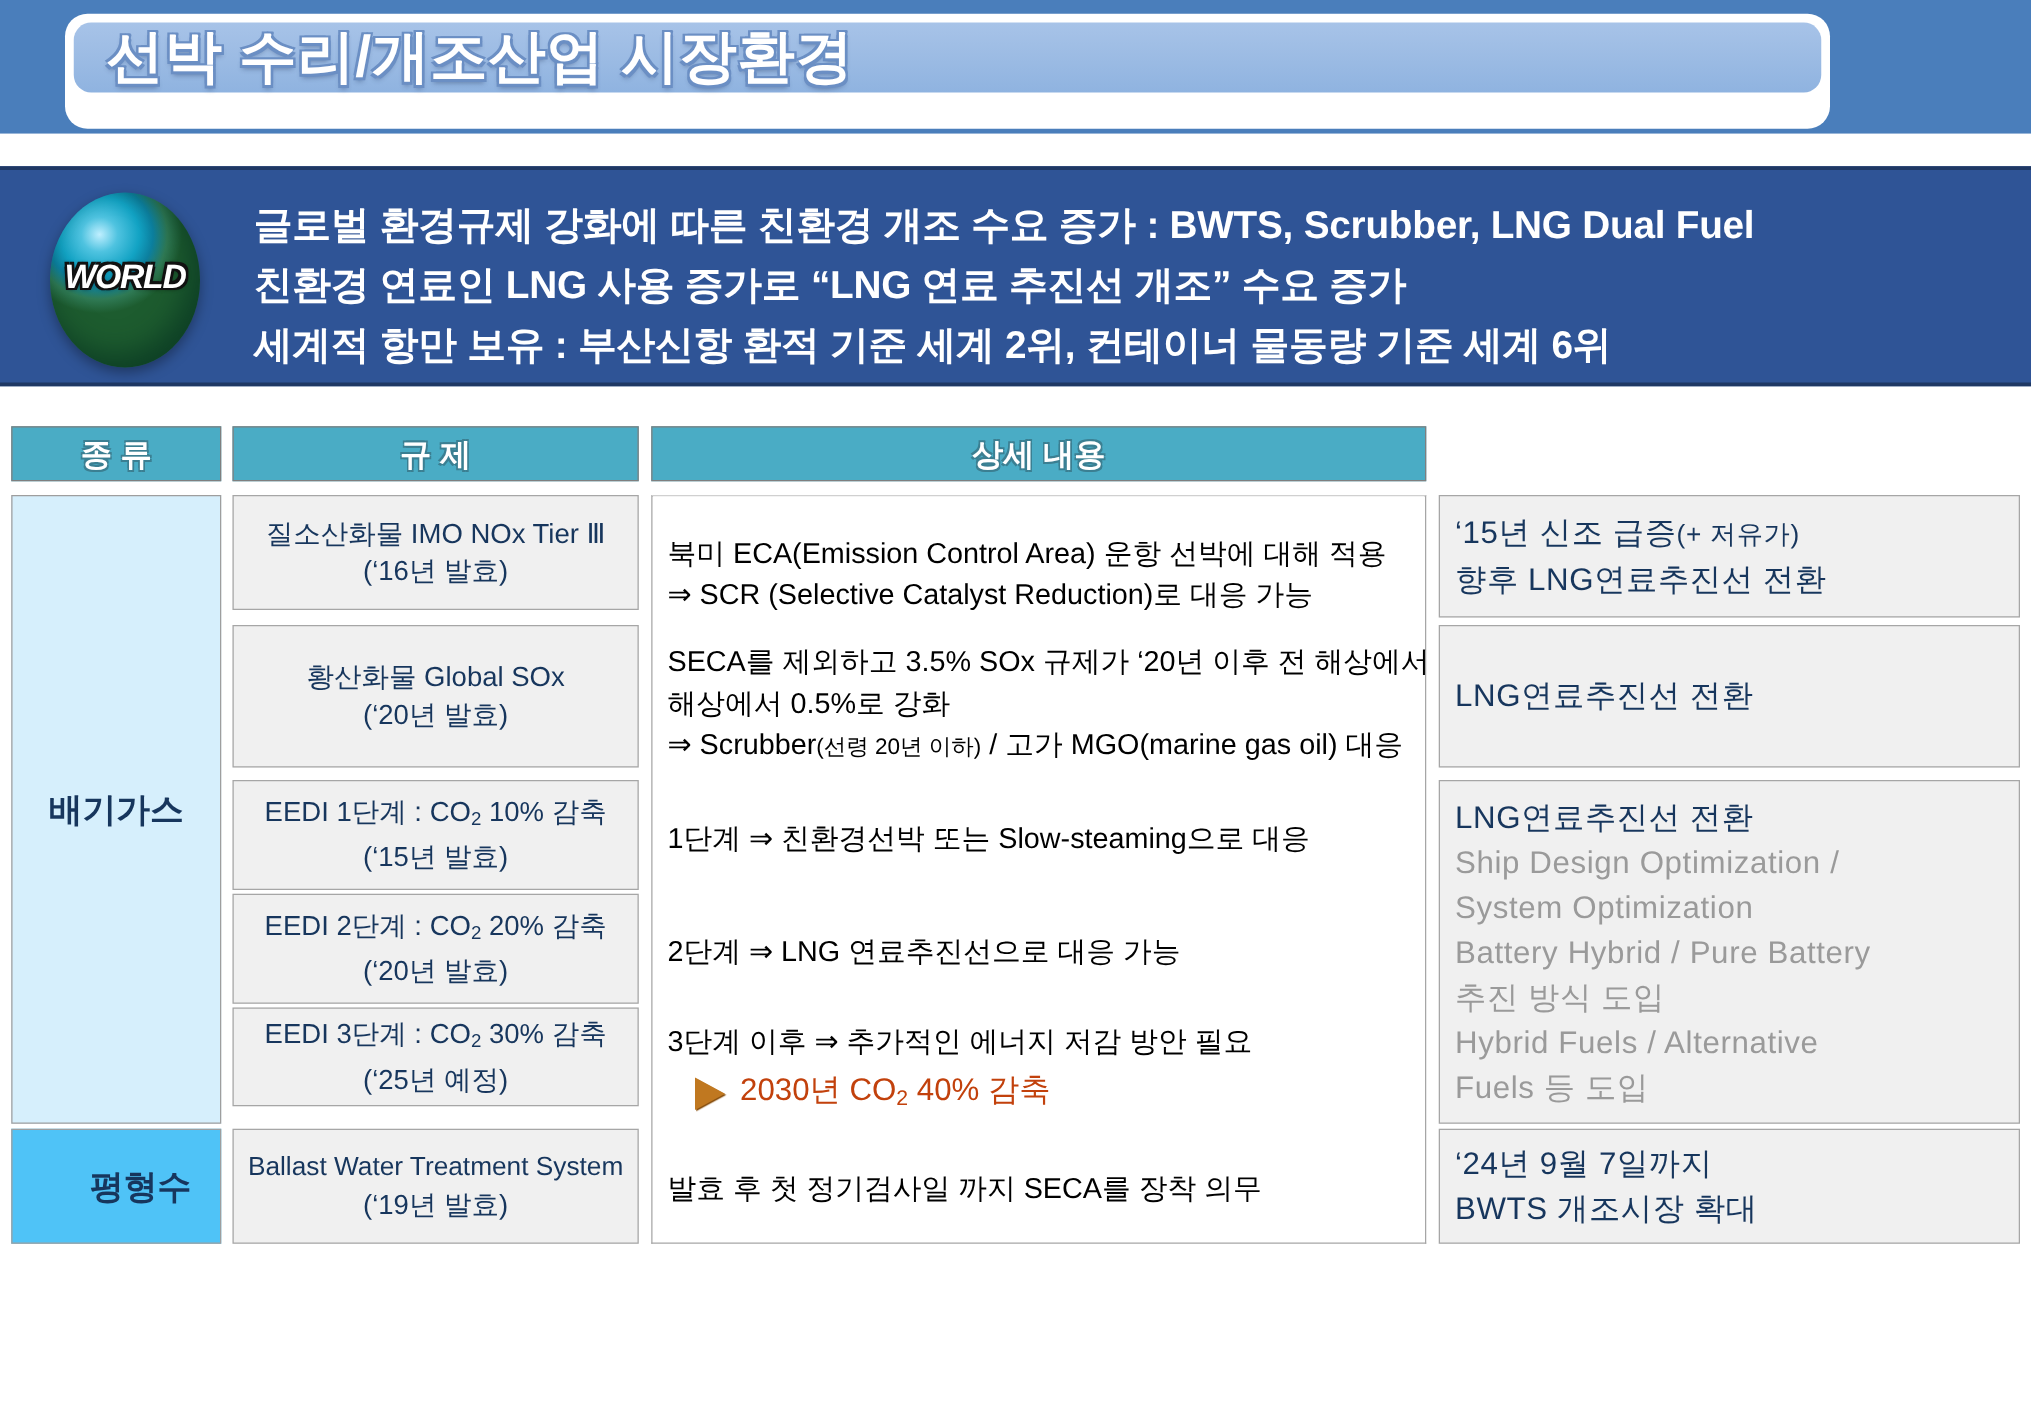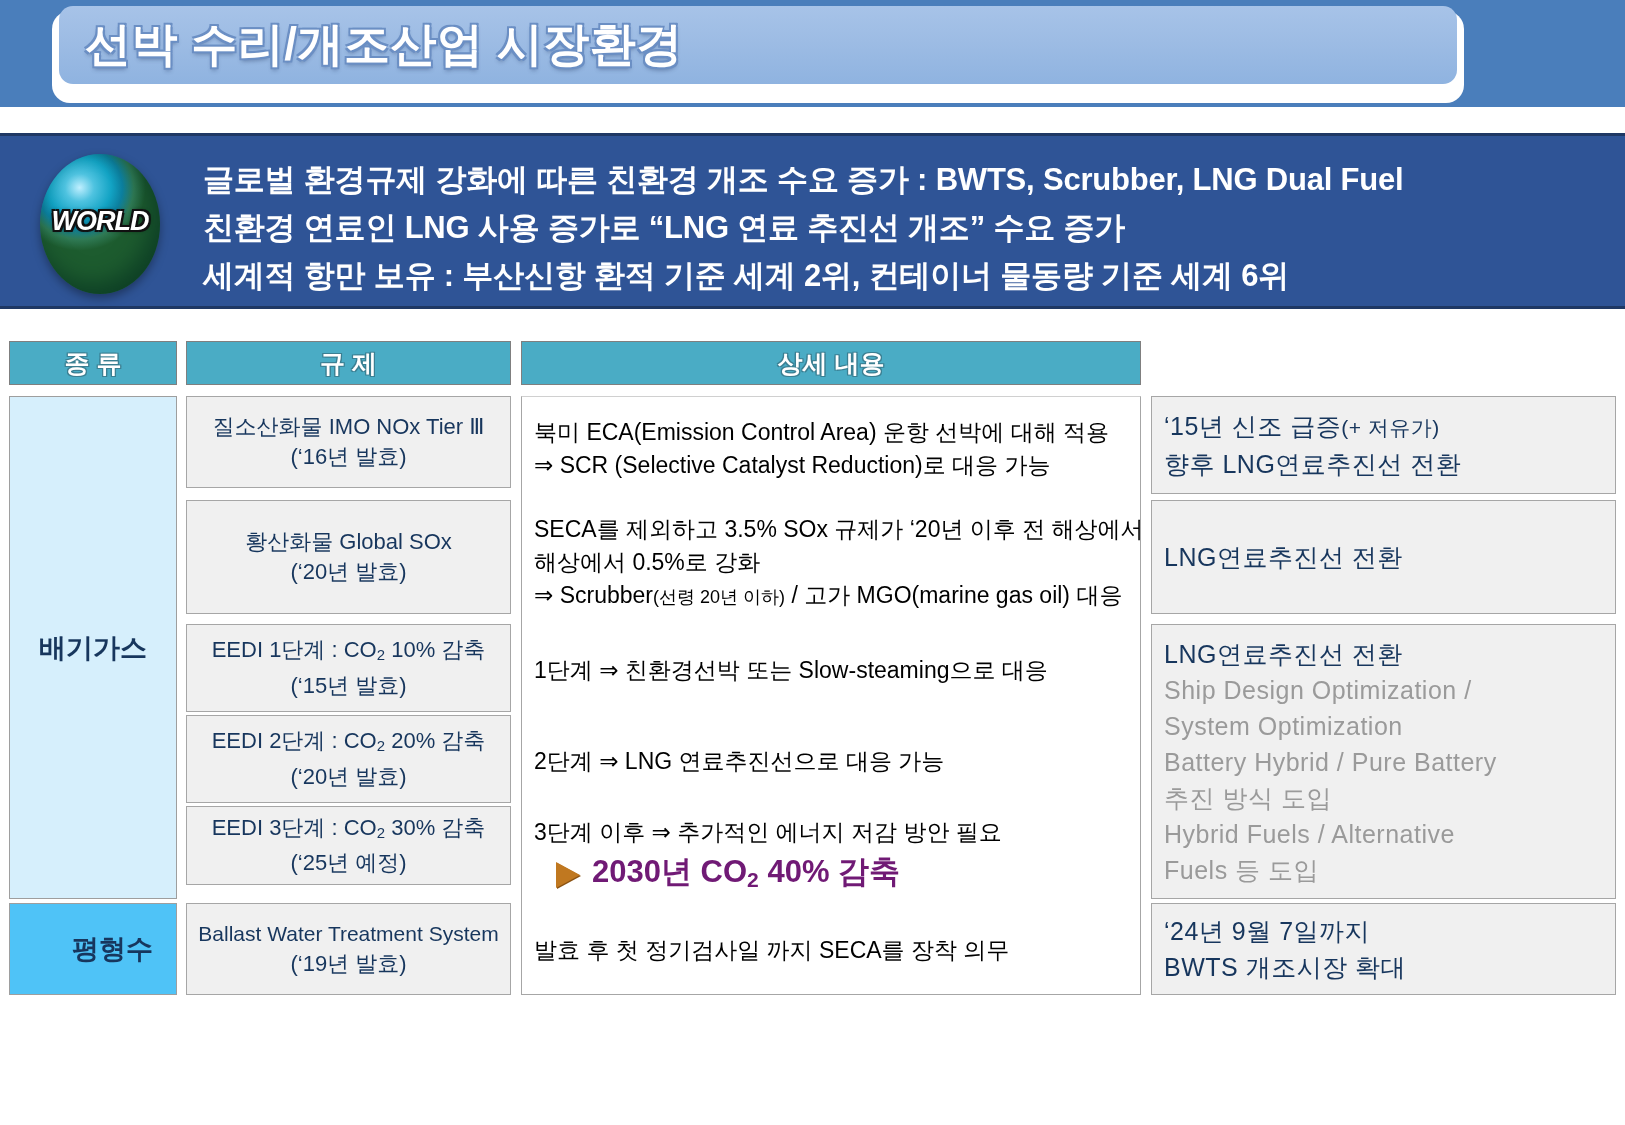--- a/index.html
+++ b/index.html
@@ -27,23 +27,23 @@
     position: absolute;
     left: 52px; top: 11px;
     width: 1412px;
     height: 92px;
     border-radius: 18px;
     background: #ffffff;
     box-sizing: border-box;
   }
   .title-plate {
     position: absolute;
-    left: 59px; top: 6px;
+    left: 59px; top: 18px;
     width: 1398px;
-    height: 78px;
+    height: 56px;
     border-radius: 14px;
     background: linear-gradient(180deg, #a7c3e8 0%, #9dbce4 45%, #8fb3e0 100%);
     box-sizing: border-box;
     display: flex;
     align-items: center;
   }
   .title-text {
     margin-left: 26px;
     font-size: 46px;
     font-weight: bold;
@@ -199,21 +199,21 @@
     color: #000000;
     font-size: 23px;
     line-height: 33px;
     padding: 0 10px 0 12px;
     display: flex;
     flex-direction: column;
     justify-content: center;
   }
   .det-cell .dl { white-space: nowrap; }
   .small { font-size: 18px; }
-  .det-1 { top: 0px;   height: 104px; }
+  .det-1 { top: 10px;   height: 104px; }
   .det-2 { top: 104px; height: 124px; }
   .det-3 { top: 228px; height: 91px;  }
   .det-4 { top: 319px; height: 91px;  }
   .det-5 { top: 410px; height: 97px;  }
   .det-6 { top: 507px; height: 92px;  }
 
   .hl-line {
     display: flex;
     align-items: center;
     gap: 12px;
@@ -222,23 +222,23 @@
   }
   .arrow-glyph {
     width: 0; height: 0;
     border-top: 13px solid transparent;
     border-bottom: 13px solid transparent;
     border-left: 24px solid #c07820;
     flex: 0 0 auto;
     filter: drop-shadow(1px 1px 0 #8a5212);
   }
   .hl-text {
-    font-size: 31px;
-    font-weight: bold;
-    color: #701a75;
+    font-size: 25px;
+    font-weight: normal;
+    color: #c2410c;
     white-space: nowrap;
   }
 
   
   .imp-cell {
     position: absolute;
     left: 1151px;
     width: 465px;
     background: #f0f0f0;
     border: 1px solid #a6a6a6;

